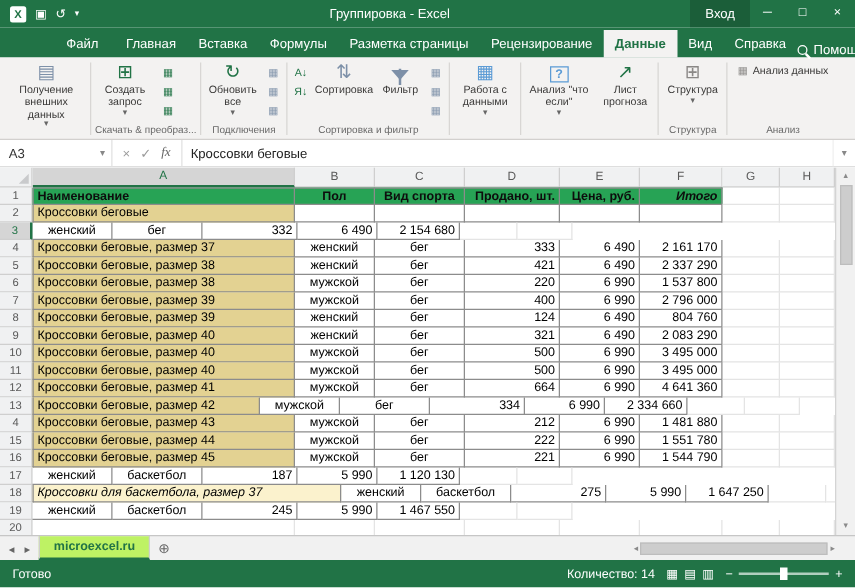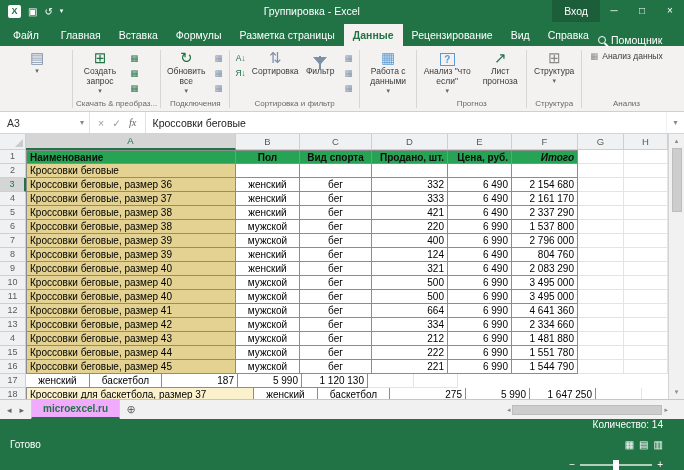--- a/index.html
+++ b/index.html
@@ -16,21 +16,21 @@
   .qat { display:flex; align-items:center; gap:7px; padding:0 8px; font-size:10px; }
   .qat .logo { background:#fff; color:#217346; font-weight:bold; width:13px; height:13px; line-height:13px; text-align:center; font-size:9px; border-radius:2px; }
   .qat span { cursor:default; }
   .tb-title { flex:1; text-align:center; white-space:nowrap; overflow:hidden; }
   .signin { background:rgba(0,0,0,.18); height:22px; line-height:22px; padding:0 12px; }
   .winbtn { width:28px; height:22px; line-height:22px; text-align:center; font-size:10px; }
 
   
   .ribbontabs { flex:0 0 24px; background:#217346; display:flex; align-items:flex-end; color:#fff; font-size:10.5px; }
   .rtab { padding:5px 9px 5px; white-space:nowrap; cursor:default; }
-  .rtab.file { padding:5px 13px; }
+  .rtab.file { padding:5px 13px;margin-left:40px; }
   .rtab.active { background:#f3f2f1; color:#217346; font-weight:bold; }
   .rtabs-right { margin-left:auto; display:flex; align-items:center; gap:5px; padding-right:8px; }
   .mag { width:8px; height:8px; border:1.5px solid #fff; border-radius:50%; position:relative; display:inline-block; }
   .mag::after { content:''; position:absolute; width:5px; height:1.5px; background:#fff; transform:rotate(45deg); right:-4px; bottom:-2px; }
 
   
   .ribbon { flex:0 0 66px; background:#f3f2f1; border-bottom:1px solid #d2d0ce; display:flex; align-items:stretch; padding:1px 2px 0; overflow:hidden; }
   .rgroup { display:flex; flex-direction:column; }
   .rg-content { flex:1; display:flex; align-items:flex-start; padding:1px 2px 0; gap:1px; }
   .rg-label { height:13px; line-height:12px; text-align:center; color:#696969; font-size:8px; white-space:nowrap; padding:0 3px; }
@@ -82,29 +82,29 @@
   .al { text-align:left; } .ac { text-align:center; } .ar { text-align:right; }
 
   .vscroll { position:absolute; top:0; right:0; bottom:0; width:16px; background:#f1f1f1; border-left:1px solid #d4d4d4; display:flex; flex-direction:column; align-items:center; color:#8a8a8a; font-size:7px; }
   .vs-arrow { height:14px; line-height:14px; }
   .vthumb { width:10px; height:64px; background:#cdcdcd; border:1px solid #bdbdbd; }
   .vs-spacer { flex:1; }
 
   
   .sheetbar { flex:0 0 20px; background:#f1f1f1; border-top:1px solid #c6c6c6; display:flex; align-items:stretch; font-size:10px; color:#555; }
   .tabnav { display:flex; align-items:center; gap:8px; padding:0 7px; font-size:9px; color:#666; }
-  .sheettab { background:#f0abfc; border-left:1px solid #cfcfcf; border-right:1px solid #cfcfcf; border-bottom:2px solid #217346; color:#217346; font-weight:bold; display:flex; align-items:center; padding:0 11px; }
+  .sheettab { background:#bef264; border-left:1px solid #cfcfcf; border-right:1px solid #cfcfcf; border-bottom:2px solid #217346; color:#217346; font-weight:bold; display:flex; align-items:center; padding:0 11px; }
   .addsheet { width:22px; display:flex; align-items:center; justify-content:center; color:#666; font-size:11px; }
   .hscroll { margin-left:auto; display:flex; align-items:center; padding-right:16px; color:#8a8a8a; font-size:7px; gap:2px; }
   .hthumb { width:150px; height:10px; background:#cdcdcd; border:1px solid #bdbdbd; }
 
   
   .statusbar { flex:0 0 22px; background:#217346; color:#fff; display:flex; align-items:center; font-size:10px; }
   .sb-mode { padding:0 10px; }
-  .sb-right { margin-left:auto; display:flex; align-items:flex-end; gap:9px; padding-right:21px;flex-direction:column; }
+  .sb-right { margin-left:auto; display:flex; align-items:center; gap:9px; padding-right:10px; }
   .viewics { display:flex; gap:5px; font-size:10px; }
   .zoom { display:flex; align-items:center; gap:5px; }
   .ztrack { width:72px; height:2px; background:rgba(255,255,255,.65); position:relative; }
   .zthumb { position:absolute; left:33px; top:-4px; width:6px; height:10px; background:#fff; }
 </style>
 </head>
 <body>
 
 <div class="app">
 
@@ -121,38 +121,39 @@
     <div class="winbtn">□</div>
     <div class="winbtn close">×</div>
   </div>
 
   <div class="ribbontabs">
     <div class="rtab file">Файл</div>
     <div class="rtab">Главная</div>
     <div class="rtab">Вставка</div>
     <div class="rtab">Формулы</div>
     <div class="rtab">Разметка страницы</div>
+    <div class="rtab">Рецензирование</div>
     <div class="rtab active">Данные</div>
-    <div class="rtab">Рецензирование</div>
     <div class="rtab">Вид</div>
     <div class="rtab">Справка</div>
     <div class="rtabs-right">
       <span class="mag"></span>
       <span>Помощник</span>
       <span style="width:18px"></span>
 
     </div>
   </div>
 
   <div class="ribbon">
 
     <div class="rgroup">
       <div class="rg-content">
         <div class="bigbtn" style="width:66px">
           <span class="bicon c-steel">▤</span>
+          <span>Получение внешних данных</span>
           <span class="caret">▾</span>
         </div>
       </div>
       <div class="rg-label"></div>
     </div>
     <div class="rg-sep"></div>
 
     <div class="rgroup">
       <div class="rg-content">
         <div class="bigbtn" style="width:50px">
@@ -228,21 +229,20 @@
         <div class="bigbtn" style="width:56px">
           <span class="bicon"><span class="whatif-ic">?</span></span>
           <span>Анализ "что если"</span>
           <span class="caret">▾</span>
         </div>
         <div class="bigbtn" style="width:48px">
           <span class="bicon c-green">↗</span>
           <span>Лист прогноза</span>
         </div>
       </div>
-      <div class="rg-label">Прогноз</div>
     </div>
     <div class="rg-sep"></div>
 
     <div class="rgroup">
       <div class="rg-content">
         <div class="bigbtn" style="width:50px">
           <span class="bicon c-gray">⊞</span>
           <span>Структура</span>
           <span class="caret">▾</span>
         </div>
@@ -307,21 +307,20 @@
           <div class="cell ac tb" style="width: 64px;"></div>
           <div class="cell ac tb" style="width: 72px;"></div>
           <div class="cell ar tb" style="width: 76px;"></div>
           <div class="cell ar tb" style="width: 64px;"></div>
           <div class="cell ar tb" style="width: 66px;"></div>
           <div class="cell al lite" style="width: 46px;"></div>
           <div class="cell al lite" style="width: 44px;"></div>
         </div>
         <div class="g-row">
           <div class="g-rowhdr sel">3</div>
-          <div class="cell al tb first tan" style="width: 210px;">Кроссовки беговые, размер 36</div>
           <div class="cell ac tb" style="width: 64px;">женский</div>
           <div class="cell ac tb" style="width: 72px;">бег</div>
           <div class="cell ar tb" style="width: 76px;">332</div>
           <div class="cell ar tb" style="width: 64px;">6 490</div>
           <div class="cell ar tb" style="width: 66px;">2 154 680</div>
           <div class="cell al lite" style="width: 46px;"></div>
           <div class="cell al lite" style="width: 44px;"></div>
         </div>
         <div class="g-row">
           <div class="g-rowhdr">4</div>
@@ -417,21 +416,21 @@
           <div class="cell ac tb" style="width: 64px;">мужской</div>
           <div class="cell ac tb" style="width: 72px;">бег</div>
           <div class="cell ar tb" style="width: 76px;">664</div>
           <div class="cell ar tb" style="width: 64px;">6 990</div>
           <div class="cell ar tb" style="width: 66px;">4 641 360</div>
           <div class="cell al lite" style="width: 46px;"></div>
           <div class="cell al lite" style="width: 44px;"></div>
         </div>
         <div class="g-row">
           <div class="g-rowhdr">13</div>
-          <div class="cell al tb first tan" style="width: 210px;">Кроссовки беговые, размер 42</div>
+          <div class="cell al tb first tan" style="width: 182px;">Кроссовки беговые, размер 42</div>
           <div class="cell ac tb" style="width: 64px;">мужской</div>
           <div class="cell ac tb" style="width: 72px;">бег</div>
           <div class="cell ar tb" style="width: 76px;">334</div>
           <div class="cell ar tb" style="width: 64px;">6 990</div>
           <div class="cell ar tb" style="width: 66px;">2 334 660</div>
           <div class="cell al lite" style="width: 46px;"></div>
           <div class="cell al lite" style="width: 44px;"></div>
         </div>
         <div class="g-row">
           <div class="g-rowhdr">4</div>
@@ -471,21 +470,21 @@
           <div class="cell ac tb" style="width: 64px;">женский</div>
           <div class="cell ac tb" style="width: 72px;">баскетбол</div>
           <div class="cell ar tb" style="width: 76px;">187</div>
           <div class="cell ar tb" style="width: 64px;">5 990</div>
           <div class="cell ar tb" style="width: 66px;">1 120 130</div>
           <div class="cell al lite" style="width: 46px;"></div>
           <div class="cell al lite" style="width: 44px;"></div>
         </div>
         <div class="g-row">
           <div class="g-rowhdr">18</div>
-          <div class="cell al tb first pale" style="width: 228px;">Кроссовки для баскетбола, размер 37</div>
+          <div class="cell al tb first pale" style="width: 247px; font-style: italic;">Кроссовки для баскетбола, размер 37</div>
           <div class="cell ac tb" style="width: 64px;">женский</div>
           <div class="cell ac tb" style="width: 72px;">баскетбол</div>
           <div class="cell ar tb" style="width: 76px;">275</div>
           <div class="cell ar tb" style="width: 64px;">5 990</div>
           <div class="cell ar tb" style="width: 66px;">1 647 250</div>
           <div class="cell al lite" style="width: 46px;"></div>
           <div class="cell al lite" style="width: 44px;"></div>
         </div>
         <div class="g-row">
           <div class="g-rowhdr">19</div>

